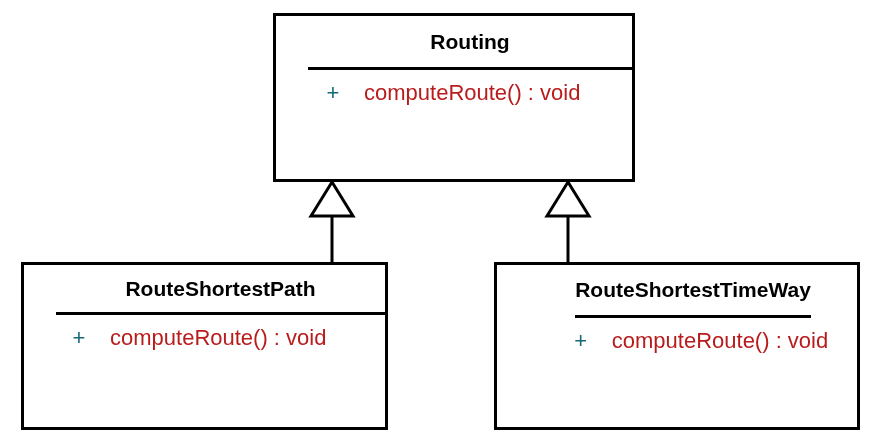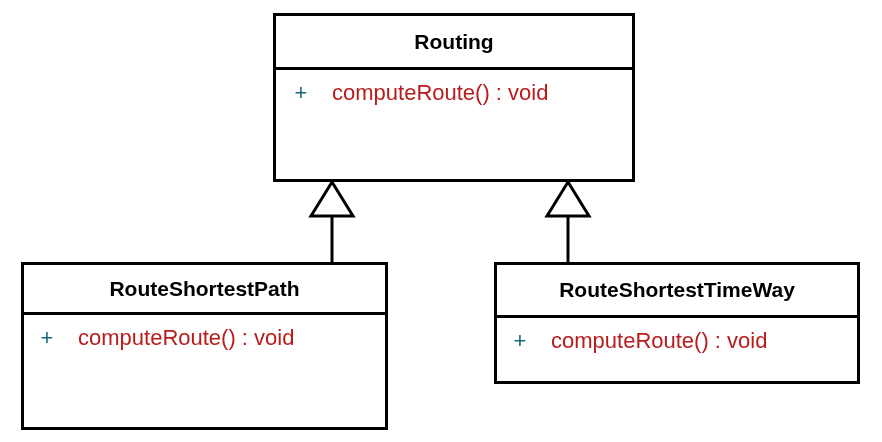--- a/index.html
+++ b/index.html
@@ -21,20 +21,21 @@
 
   
   .uml-class {
     position: absolute;
     box-sizing: border-box;
     background: #ffffff;
     border: 3px solid #000000;
     display: flex;
     flex-direction: column;
     z-index: 3;
+    padding-left: 32px;
   }
   .uml-name-compartment {
     box-sizing: border-box;
     border-bottom: 3px solid #000000;
     display: flex;
     align-items: center;
     justify-content: center;
     background: #ffffff;
   }
   .uml-class-name {
@@ -86,21 +87,22 @@
   #class-route-shortest-path .uml-name-compartment { height: 50px; }
   #class-route-shortest-path .uml-class-name { font-size: 21px; }
   #class-route-shortest-path .uml-member-row { font-size: 22px; padding-left: 10px; }
   #class-route-shortest-path .uml-visibility { width: 26px; }
   #class-route-shortest-path .uml-member-text { margin-left: 18px; }
 
   #class-route-shortest-time-way {
     left: 494px;
     top: 262px;
     width: 366px;
-    height: 122px;
+    height: 168px;
+    align-items: center;
   }
   #class-route-shortest-time-way .uml-name-compartment { height: 53px; }
   #class-route-shortest-time-way .uml-class-name { font-size: 21px; }
   #class-route-shortest-time-way .uml-member-row { font-size: 22px; padding-left: 10px; }
   #class-route-shortest-time-way .uml-visibility { width: 26px; }
   #class-route-shortest-time-way .uml-member-text { margin-left: 18px; }
 
   
   .generalization {
     position: absolute;

